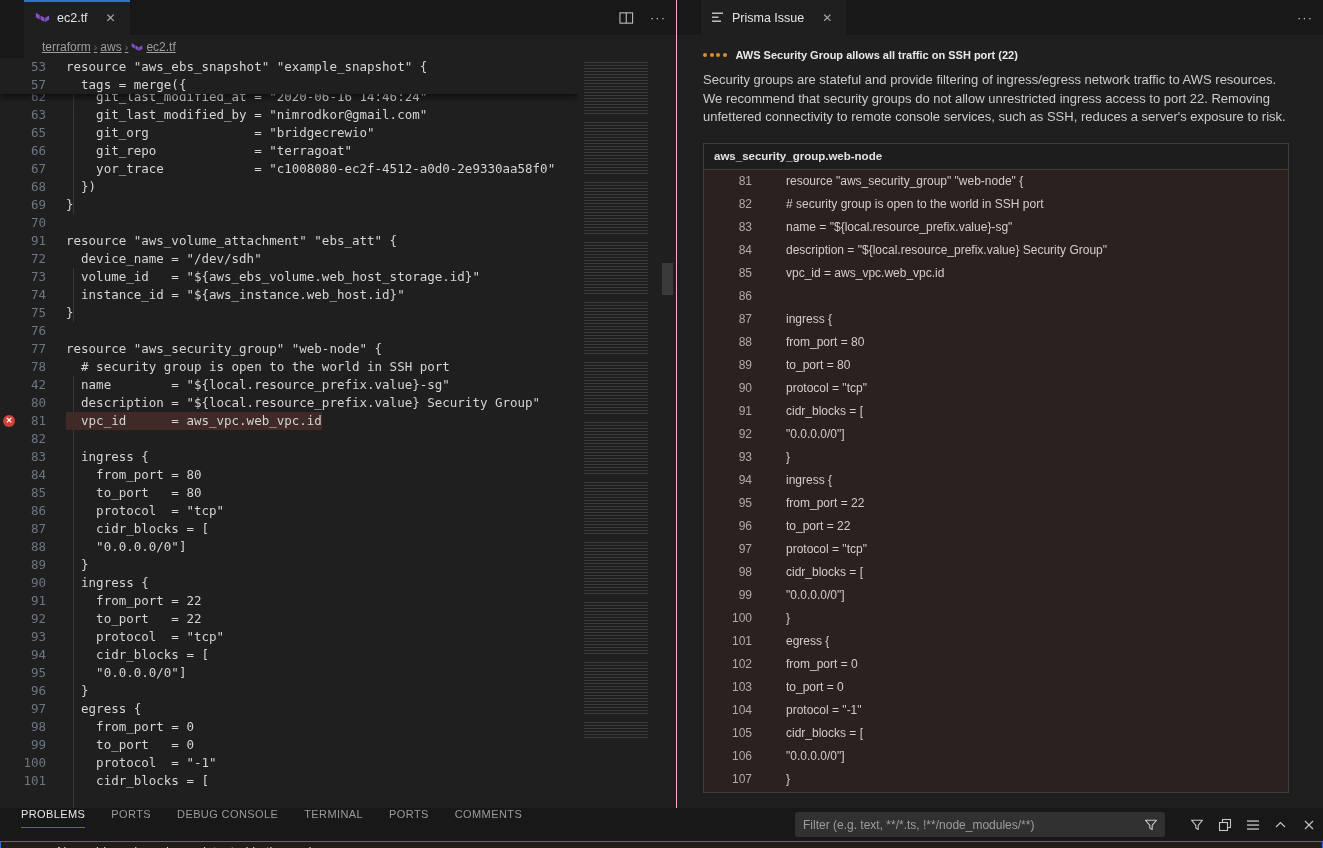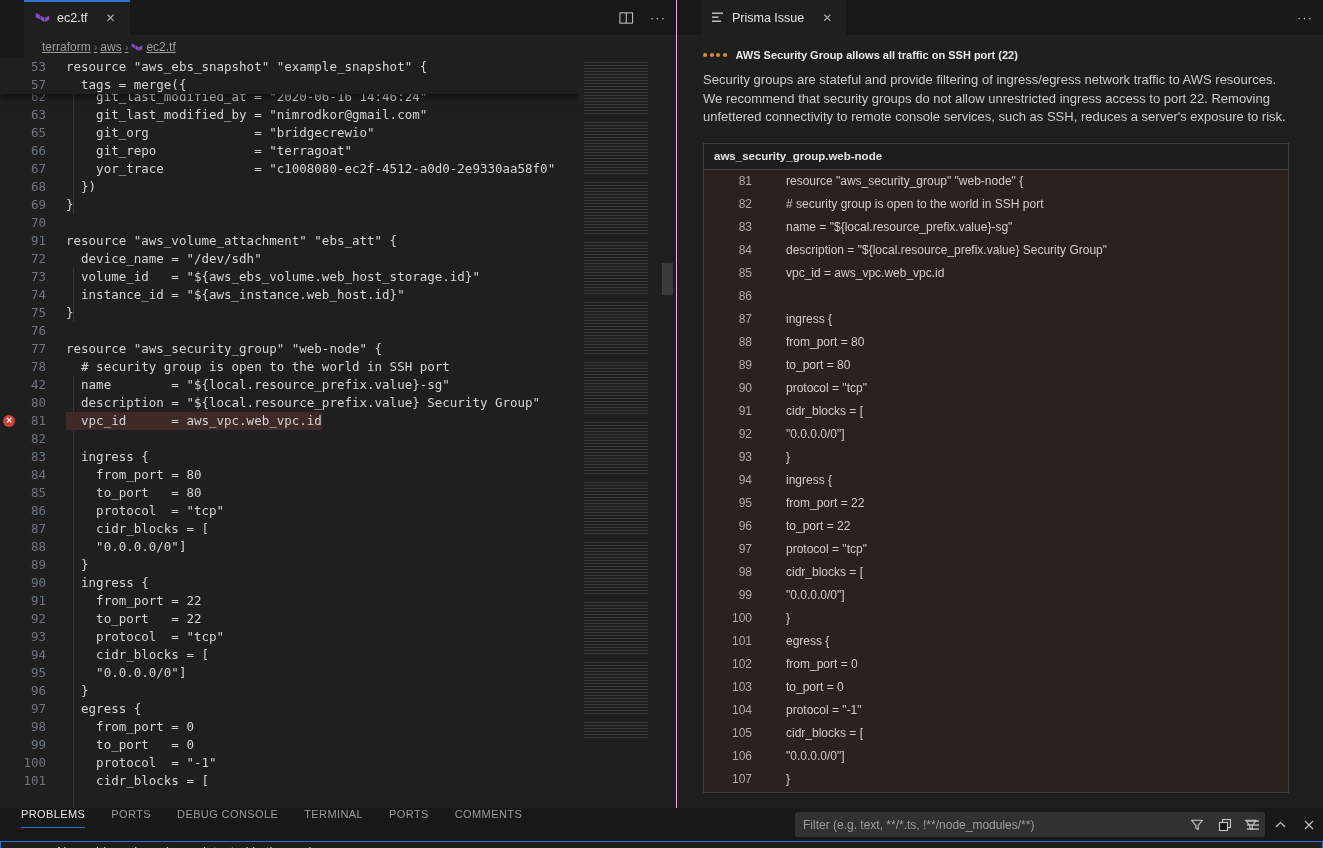--- a/index.html
+++ b/index.html
@@ -74,21 +74,21 @@
           line-height:23px; color:#b0aaa6; }
   .cb-text{ position:absolute; left:82px; top:0; white-space:pre; font-size:12px;
             line-height:23px; color:#d2cdca; }
 
   
   .bottom-bar{ position:absolute; left:0; top:808px; width:1323px; height:33px; background:#181818; }
   .panel-tabs{ position:absolute; left:21px; top:0; height:33px; display:flex; align-items:flex-start; gap:26px; }
   .panel-tab{ position:relative; font-size:11px; letter-spacing:.4px; color:#9b9b9b; cursor:pointer; }
   .panel-tab.active{ color:#e7e7e7; }
   .panel-tab.active::after{ content:""; position:absolute; left:0; right:0; bottom:-8px; height:1.5px; background:#2472c8; }
-  .filter-box{ position:absolute; left:795px; top:4px; width:470px; height:25px; background:#313131;
+  .filter-box{ position:absolute; left:795px; top:4px; width:370px; height:25px; background:#313131;
                border-radius:3px; display:flex; align-items:center; }
   .filter-box input{ flex:1; background:transparent; border:none; outline:none; color:#cfcfcf;
                      font-size:12px; padding:0 8px; font-family:"Liberation Sans",sans-serif; }
   .filter-box input::placeholder{ color:#9d9d9d; }
   .filter-inner-icon{ padding:0 7px; display:flex; align-items:center; }
   .bar-icons{ position:absolute; right:4px; top:0; height:33px; display:flex; align-items:center; gap:7px; }
   .icon-btn{ width:21px; height:22px; display:flex; align-items:center; justify-content:center;
              border-radius:4px; cursor:pointer; }
 
   .panel-body{ position:absolute; left:0; top:841px; width:1323px; height:7px; background:#1e1e1e;

